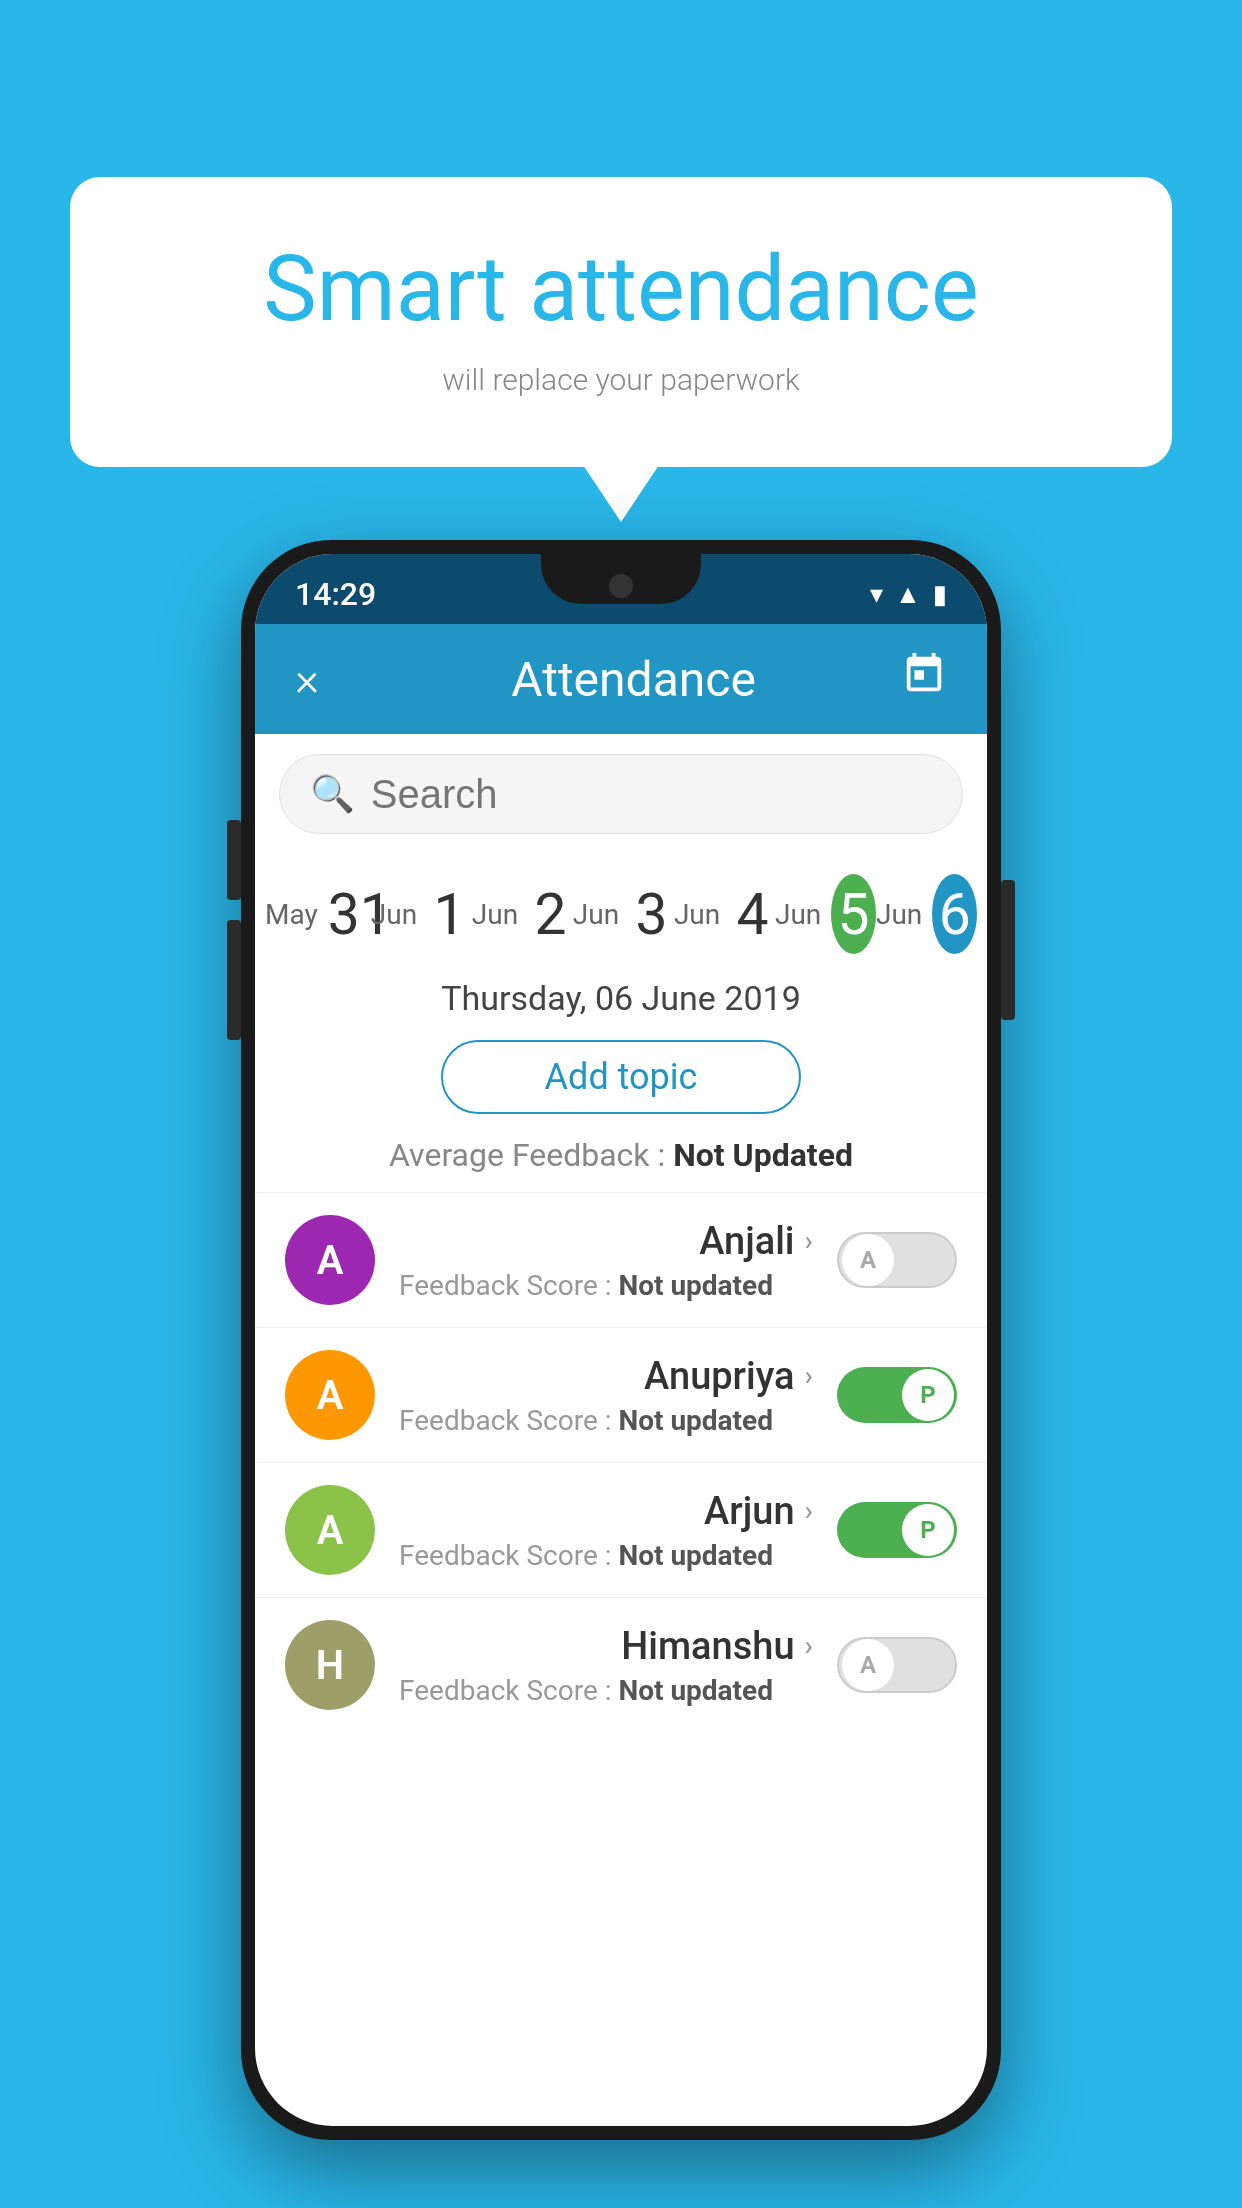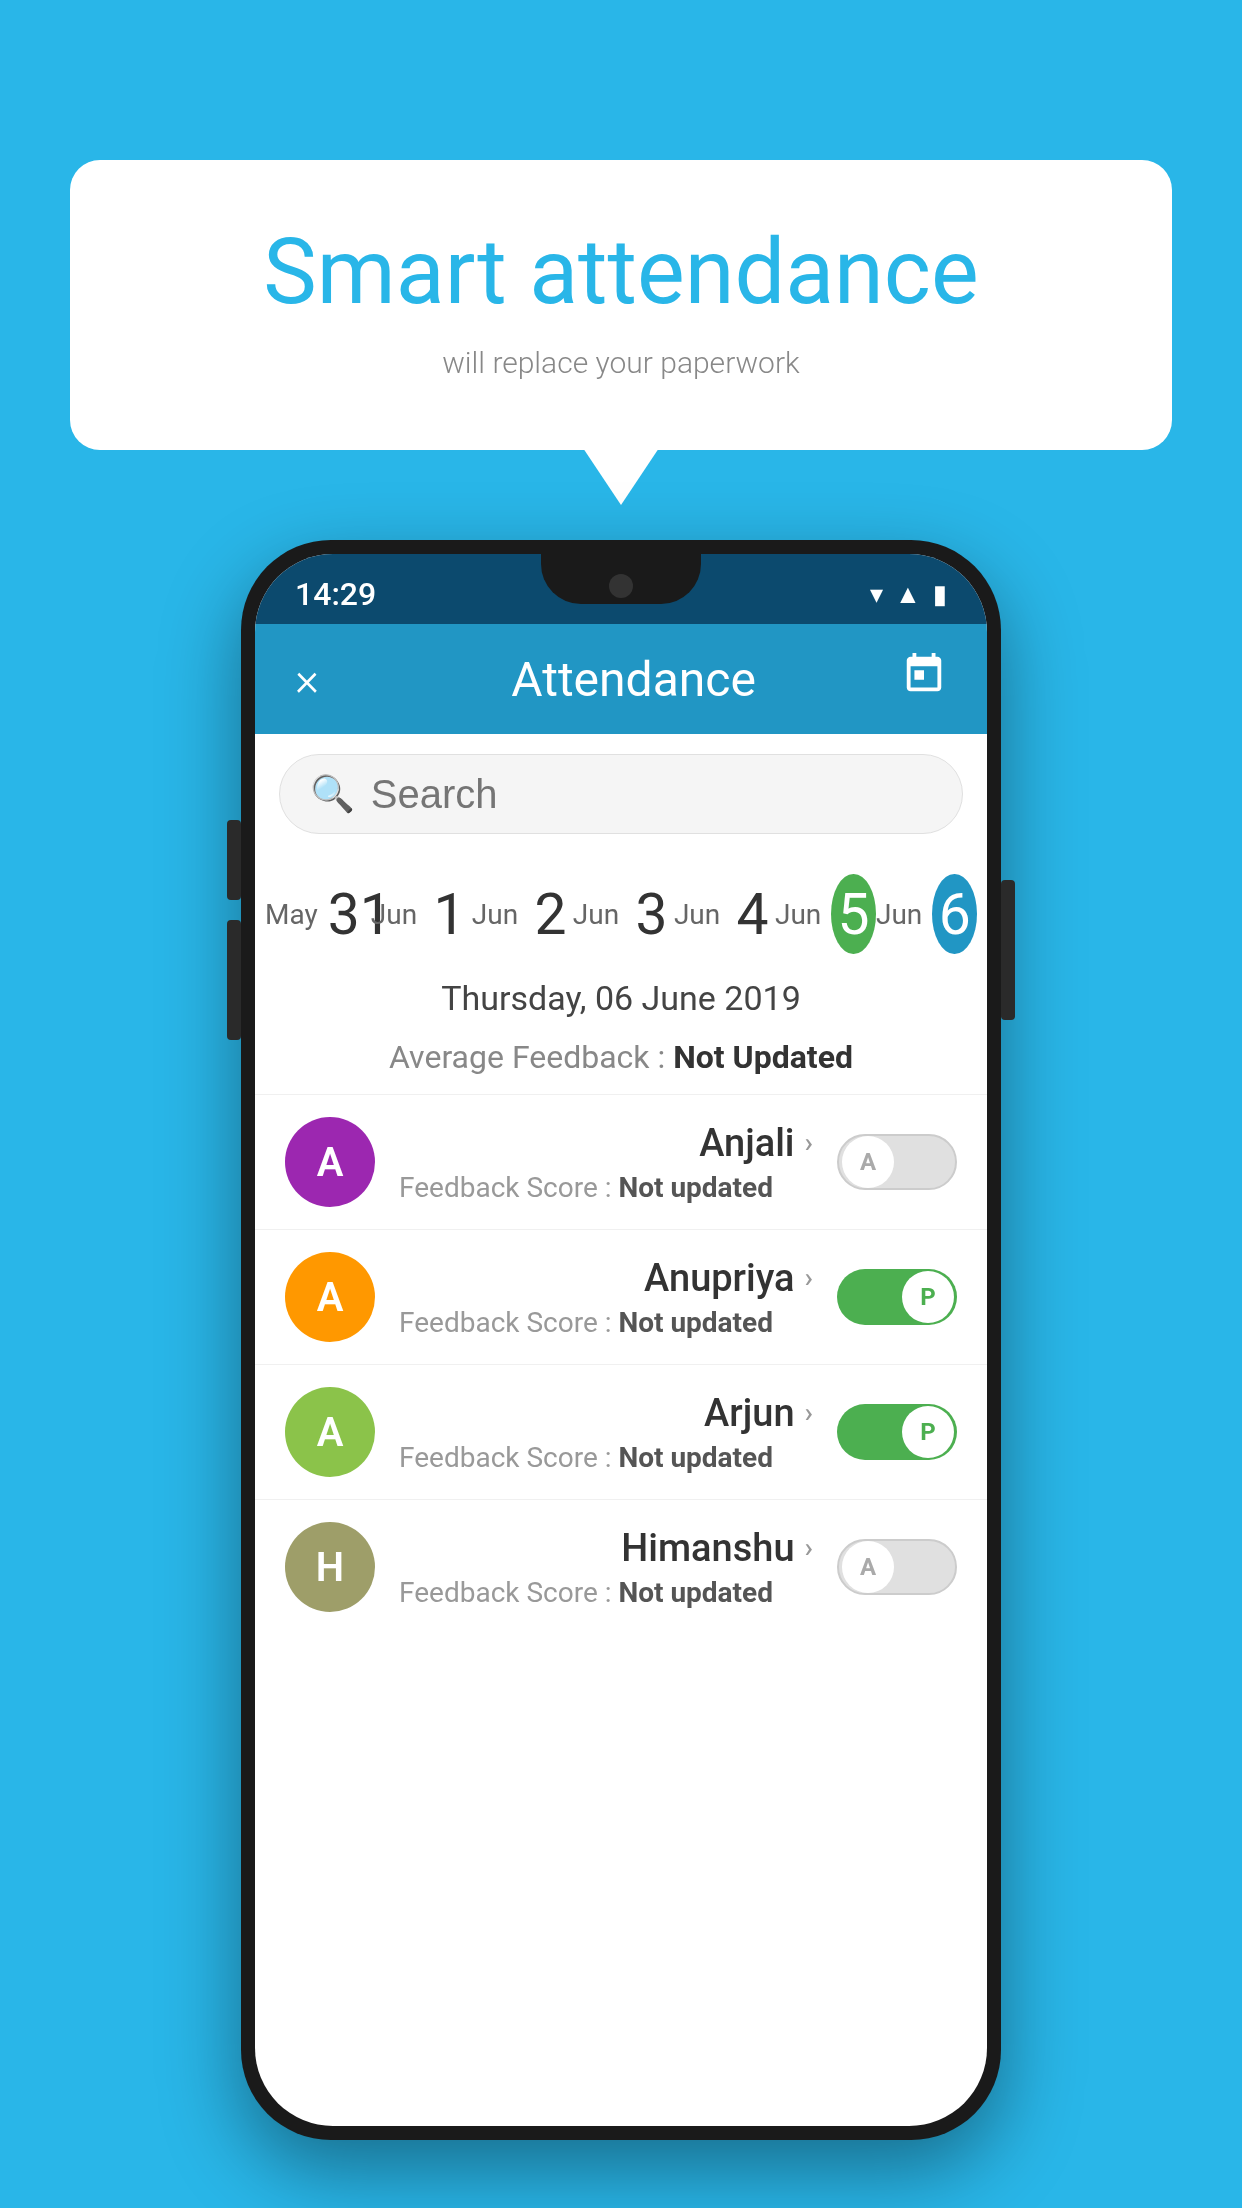--- a/index.html
+++ b/index.html
@@ -8,21 +8,21 @@
       height: 2208px;
       background-color: #29b6e8;
       font-family: 'Roboto', Arial, sans-serif;
       overflow: hidden;
       position: relative;
     }
 
     
     .speech-bubble-container {
       position: absolute;
-      top: 160px;
+      top: 177px;
       left: 70px;
       right: 70px;
     }
     .speech-bubble {
       background: white;
       border-radius: 30px;
       padding: 60px 80px 70px;
       text-align: center;
       position: relative;
     }
@@ -437,20 +437,23 @@
               <div class="cal-date today">5</div>
             </div>
             <div class="cal-day-col">
               <div class="cal-month">Jun</div>
               <div class="cal-date selected">6</div>
             </div>
           </div>
 
         <div class="selected-date-label">Thursday, 06 June 2019</div>
 
+        <div class="add-topic-btn">
+          <span class="add-topic-text">Add topic</span>
+        </div>
 
         <div class="avg-feedback">
           <span>Average Feedback :</span>
           <strong>Not Updated</strong>
         </div>
 
         <div id="student-list">
             <div class="student-item">
               <div class="avatar purple">A</div>
               <div class="student-info">

